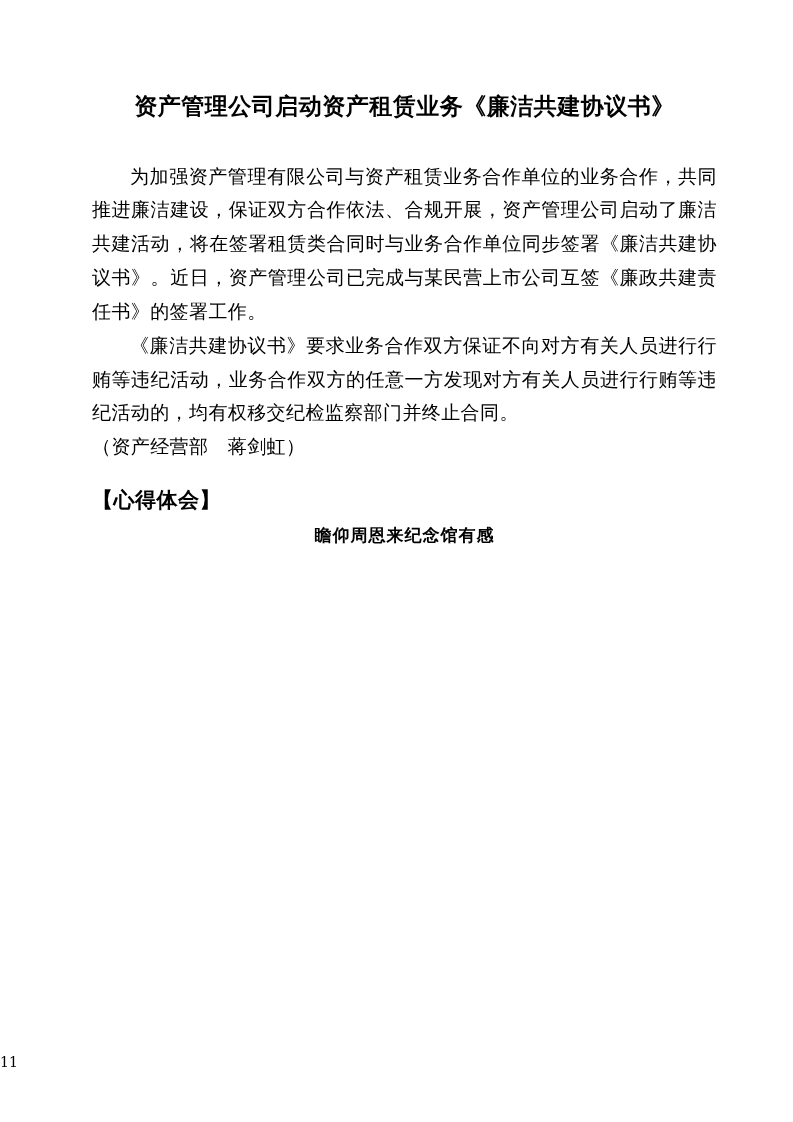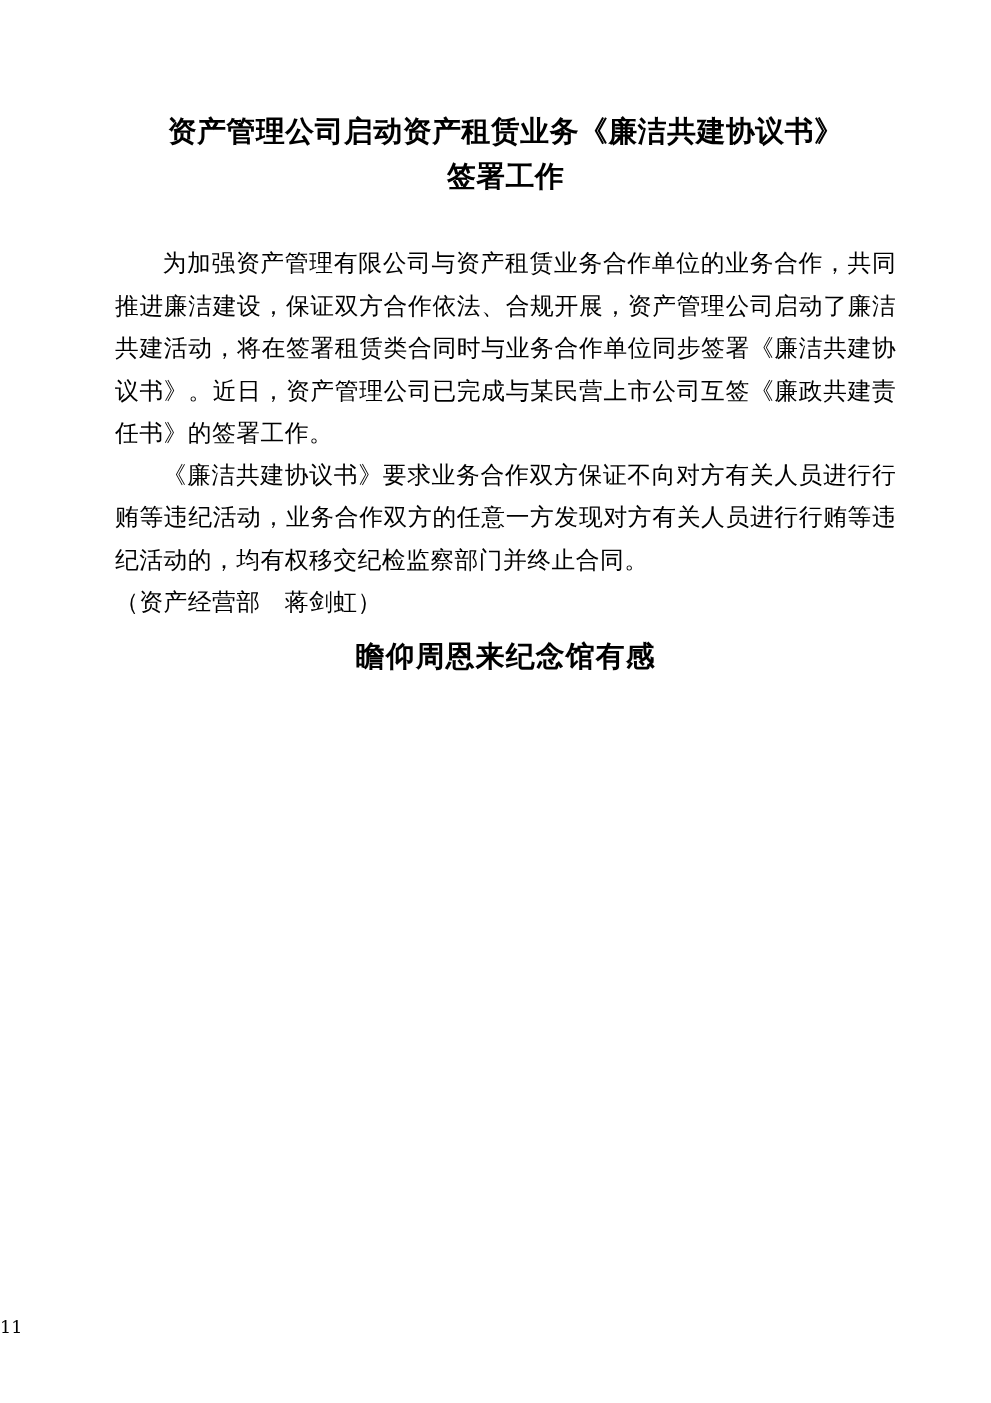--- a/index.html
+++ b/index.html
@@ -51,21 +51,21 @@
   .sign-line {
     display: block;
   }
   .section-head {
     font-size: 21px;
     font-weight: bold;
     margin: 22px 0 0 0;
     letter-spacing: 0.5px;
   }
   .sub-title {
-    font-size: 23px;
+    font-size: 17px;
     font-weight: bold;
     text-align: center;
     margin: 10px 0 0 0;
     letter-spacing: 1px;
     font-family: Liberation Serif, serif;
   }
   .essay-block {
     margin-top: 28px;
   }
   .page-number {
@@ -78,31 +78,31 @@
     font-family: "DejaVu Serif", "Liberation Serif", serif;
   }
 </style>
 </head>
 <body>
 
 <div class="page">
 
   <h1 class="doc-title">
     <span>资产管理公司启动资产租赁业务《廉洁共建协议书》</span>
-    <span class="line2">签署工作</span>
   </h1>
 
   <div class="body-block">
     <p class="para">为加强资产管理有限公司与资产租赁业务合作单位的业务合作，共同推进廉洁建设，保证双方合作依法、合规开展，资产管理公司启动了廉洁共建活动，将在签署租赁类合同时与业务合作单位同步签署《廉洁共建协议书》。近日，资产管理公司已完成与某民营上市公司互签《廉政共建责任书》的签署工作。</p>
     <p class="para">《廉洁共建协议书》要求业务合作双方保证不向对方有关人员进行行贿等违纪活动，业务合作双方的任意一方发现对方有关人员进行行贿等违纪活动的，均有权移交纪检监察部门并终止合同。</p>
     <p class="para no-indent">
       <span class="sign-line">（资产经营部　蒋剑虹）</span>
     </p>
   </div>
 
+  <h2 class="section-head">【心得体会】</h2>
 
   <h3 class="sub-title">瞻仰周恩来纪念馆有感</h3>
 
   <div class="essay-block">
   </div>
 
   <div class="page-number">11</div>
 
 </div>
 

